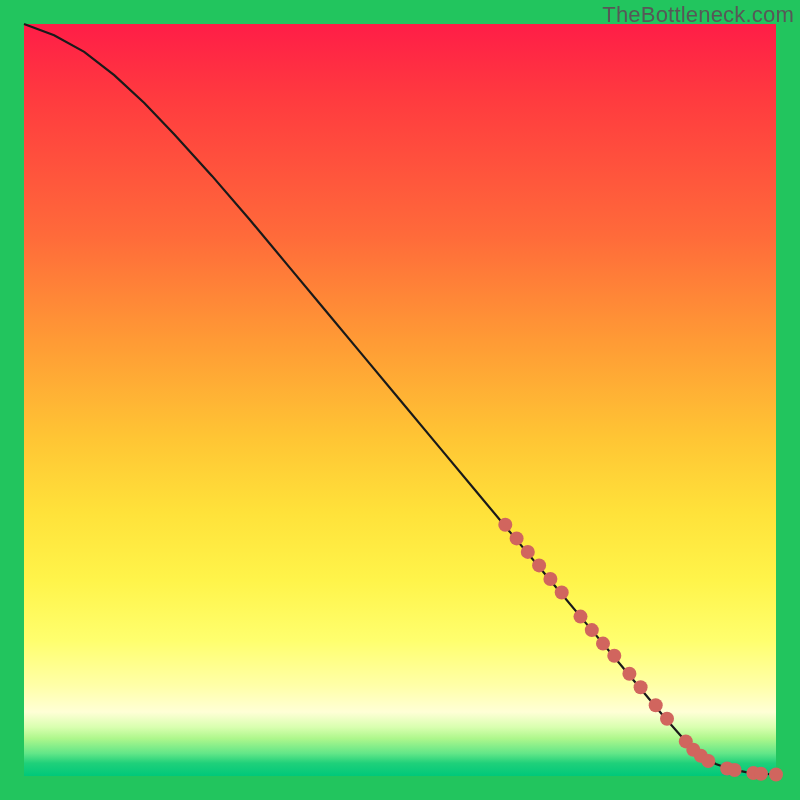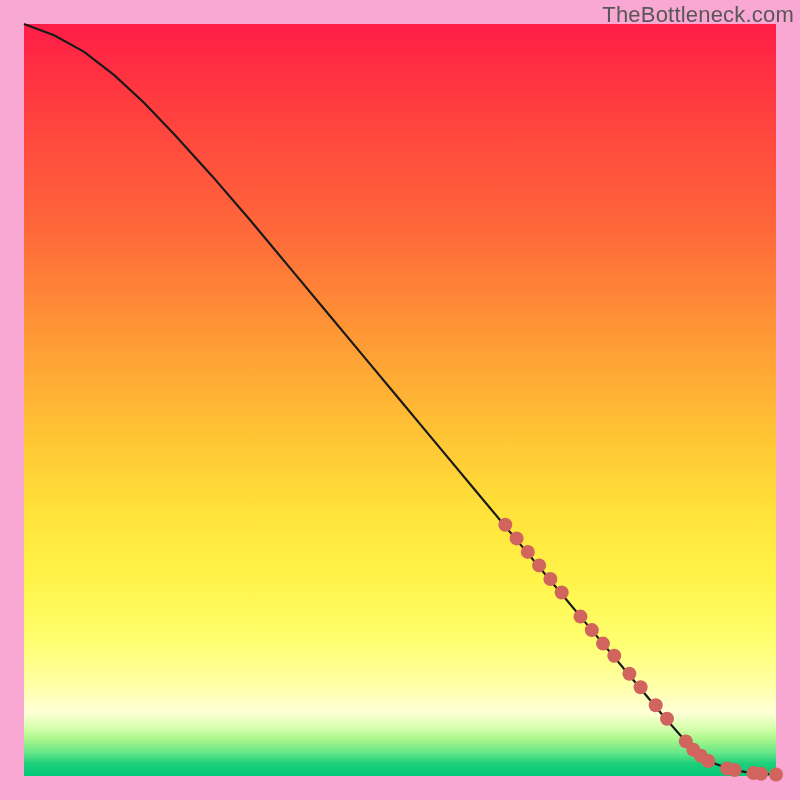--- a/index.html
+++ b/index.html
@@ -8,21 +8,21 @@
     width: 800px;
     height: 800px;
     background: #000;
     overflow: hidden;
     font-family: Arial, Helvetica, sans-serif;
   }
   .stage {
     position: relative;
     width: 800px;
     height: 800px;
-    background: #f9a8d4;
+    background: #22c55e;
   }
   .plot {
     position: absolute;
     left: 24px;
     top: 24px;
     width: 752px;
     height: 752px;
     
     background: linear-gradient(
       to bottom,

